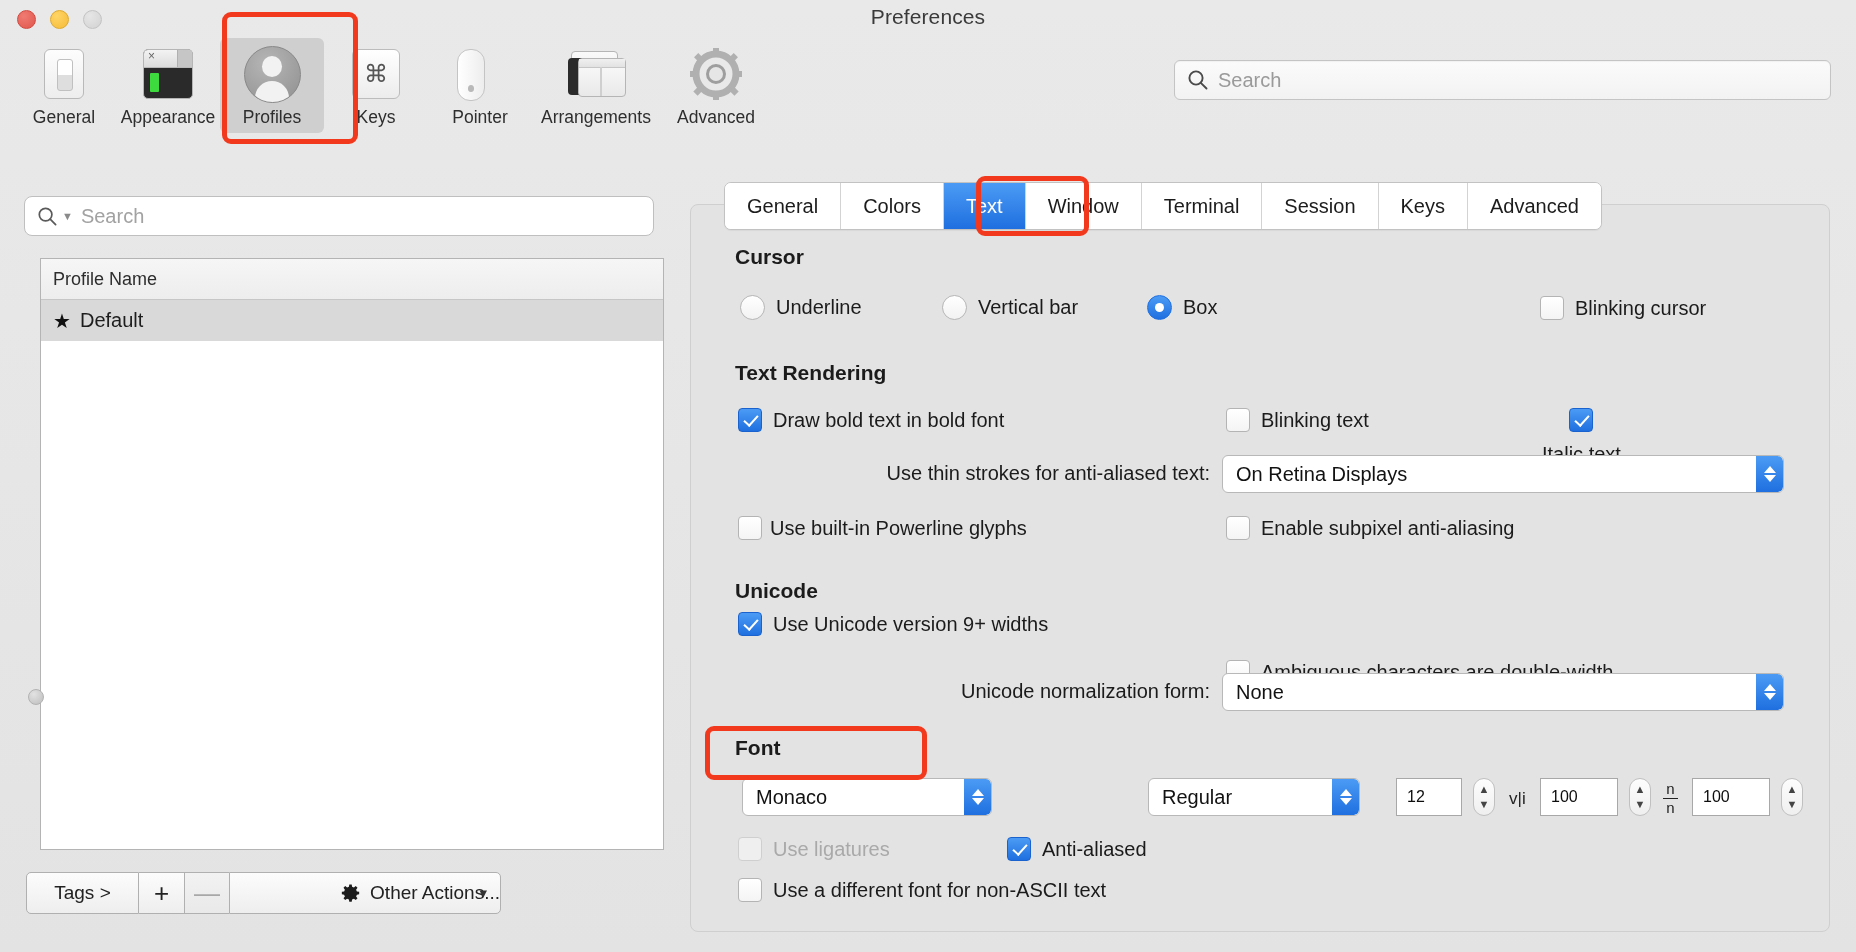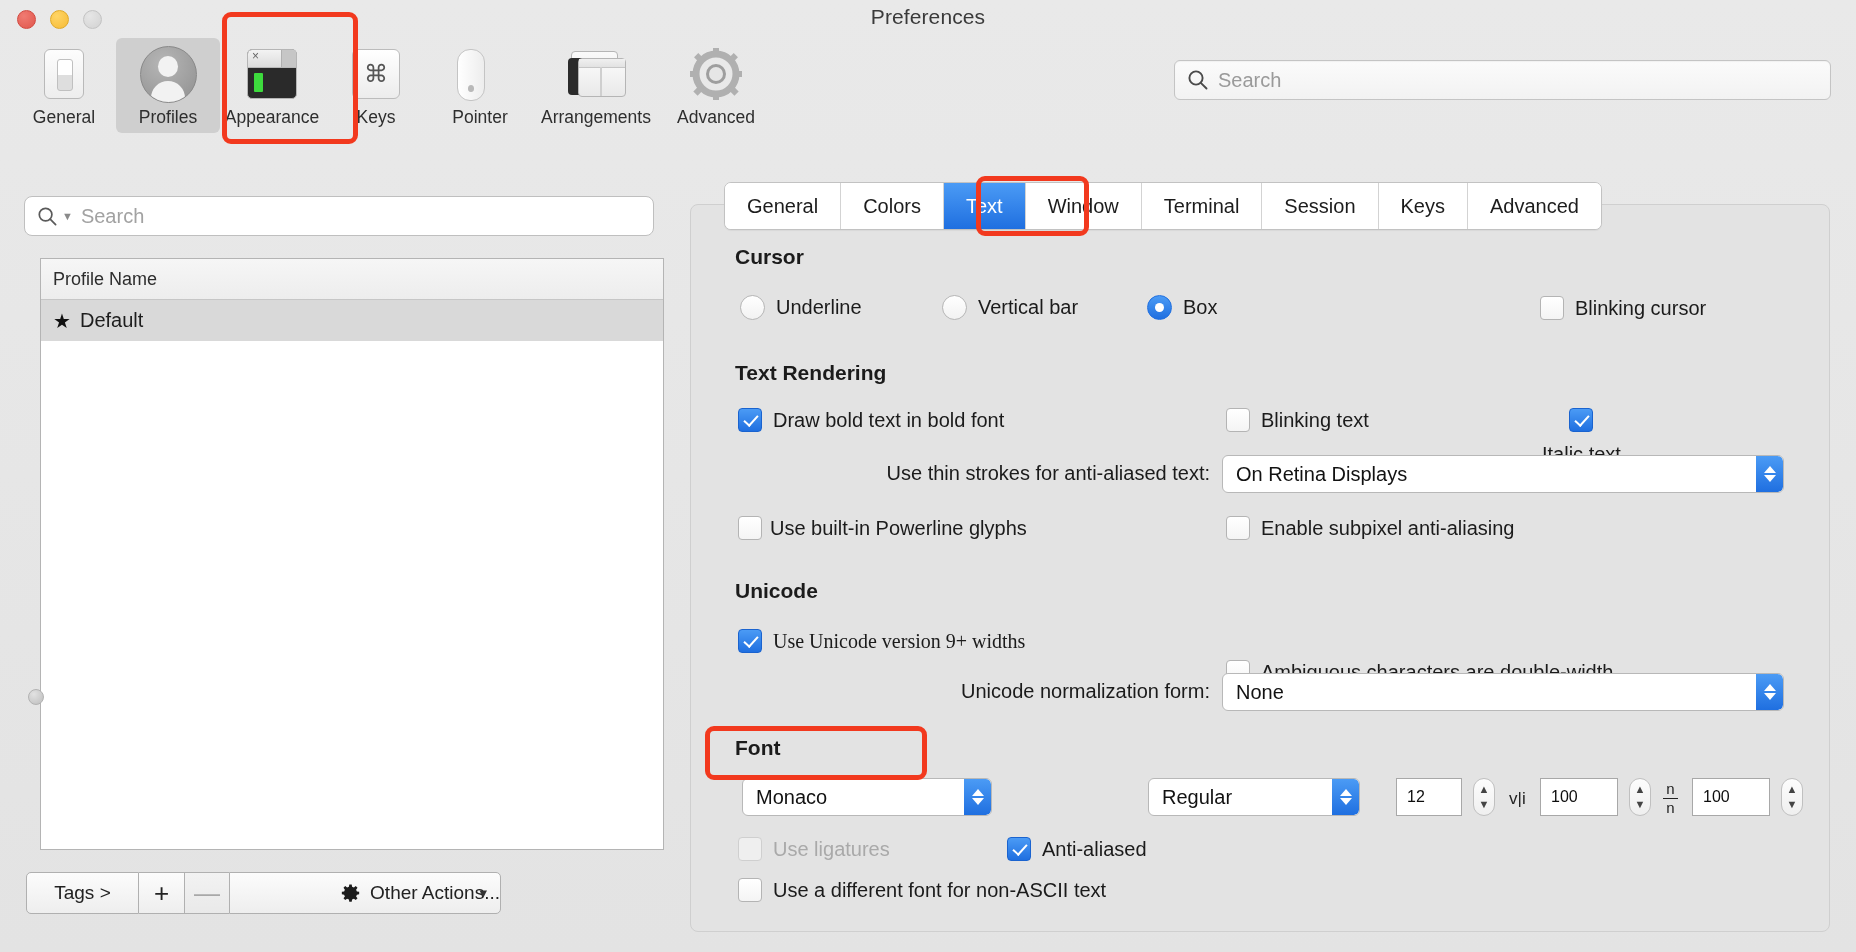--- a/index.html
+++ b/index.html
@@ -548,40 +548,40 @@
   <div class="toolbar">
     <div class="tb-items">
 
       <div class="tb-item">
         <div class="tb-icon">
             <div class="ico-general"></div>
           </div>
         <div class="tb-label">General</div>
       </div>
 
-      <div class="tb-item selected">
-        <div class="tb-icon">
-          <div class="ico-profiles">
-              <div class="head"></div>
-              <div class="body"></div>
-            </div>
-        </div>
-        <div class="tb-label">Profiles</div>
-      </div>
-
       <div class="tb-item">
         <div class="tb-icon">
           <div class="ico-appearance">
               <div class="bar">
                 <div class="bar2"></div>
               </div>
               <div class="green"></div>
             </div>
         </div>
         <div class="tb-label">Appearance</div>
+      </div>
+
+      <div class="tb-item selected">
+        <div class="tb-icon">
+          <div class="ico-profiles">
+              <div class="head"></div>
+              <div class="body"></div>
+            </div>
+        </div>
+        <div class="tb-label">Profiles</div>
       </div>
 
       <div class="tb-item">
         <div class="tb-icon">
             <div class="ico-keys">⌘</div>
           </div>
         <div class="tb-label">Keys</div>
       </div>
 
       <div class="tb-item">
@@ -733,21 +733,21 @@
     <span class="cb"></span>
     <span>Use built-in Powerline glyphs</span>
   </div>
   <div class="ctl" style="left:1226px; top:516px;">
     <span class="cb"></span>
     <span>Enable subpixel anti-aliasing</span>
   </div>
 
   <div class="section-title" style="left:735px; top:579px;">Unicode</div>
 
-  <div class="ctl" style="left:738px; top:629px;font-family:Liberation Serif, serif;">
+  <div class="ctl" style="left:738px; top:612px;">
     <span class="cb on"></span>
     <span>Use Unicode version 9+ widths</span>
   </div>
   <div class="ctl" style="left:1226px; top:660px;">
     <span class="cb"></span>
     <span>Ambiguous characters are double-width</span>
   </div>
 
   <div class="label-right" style="left:735px; top:680px; width:475px;">Unicode normalization form:</div>
   <div class="popup" style="left:1222px; top:673px; width:562px;">

